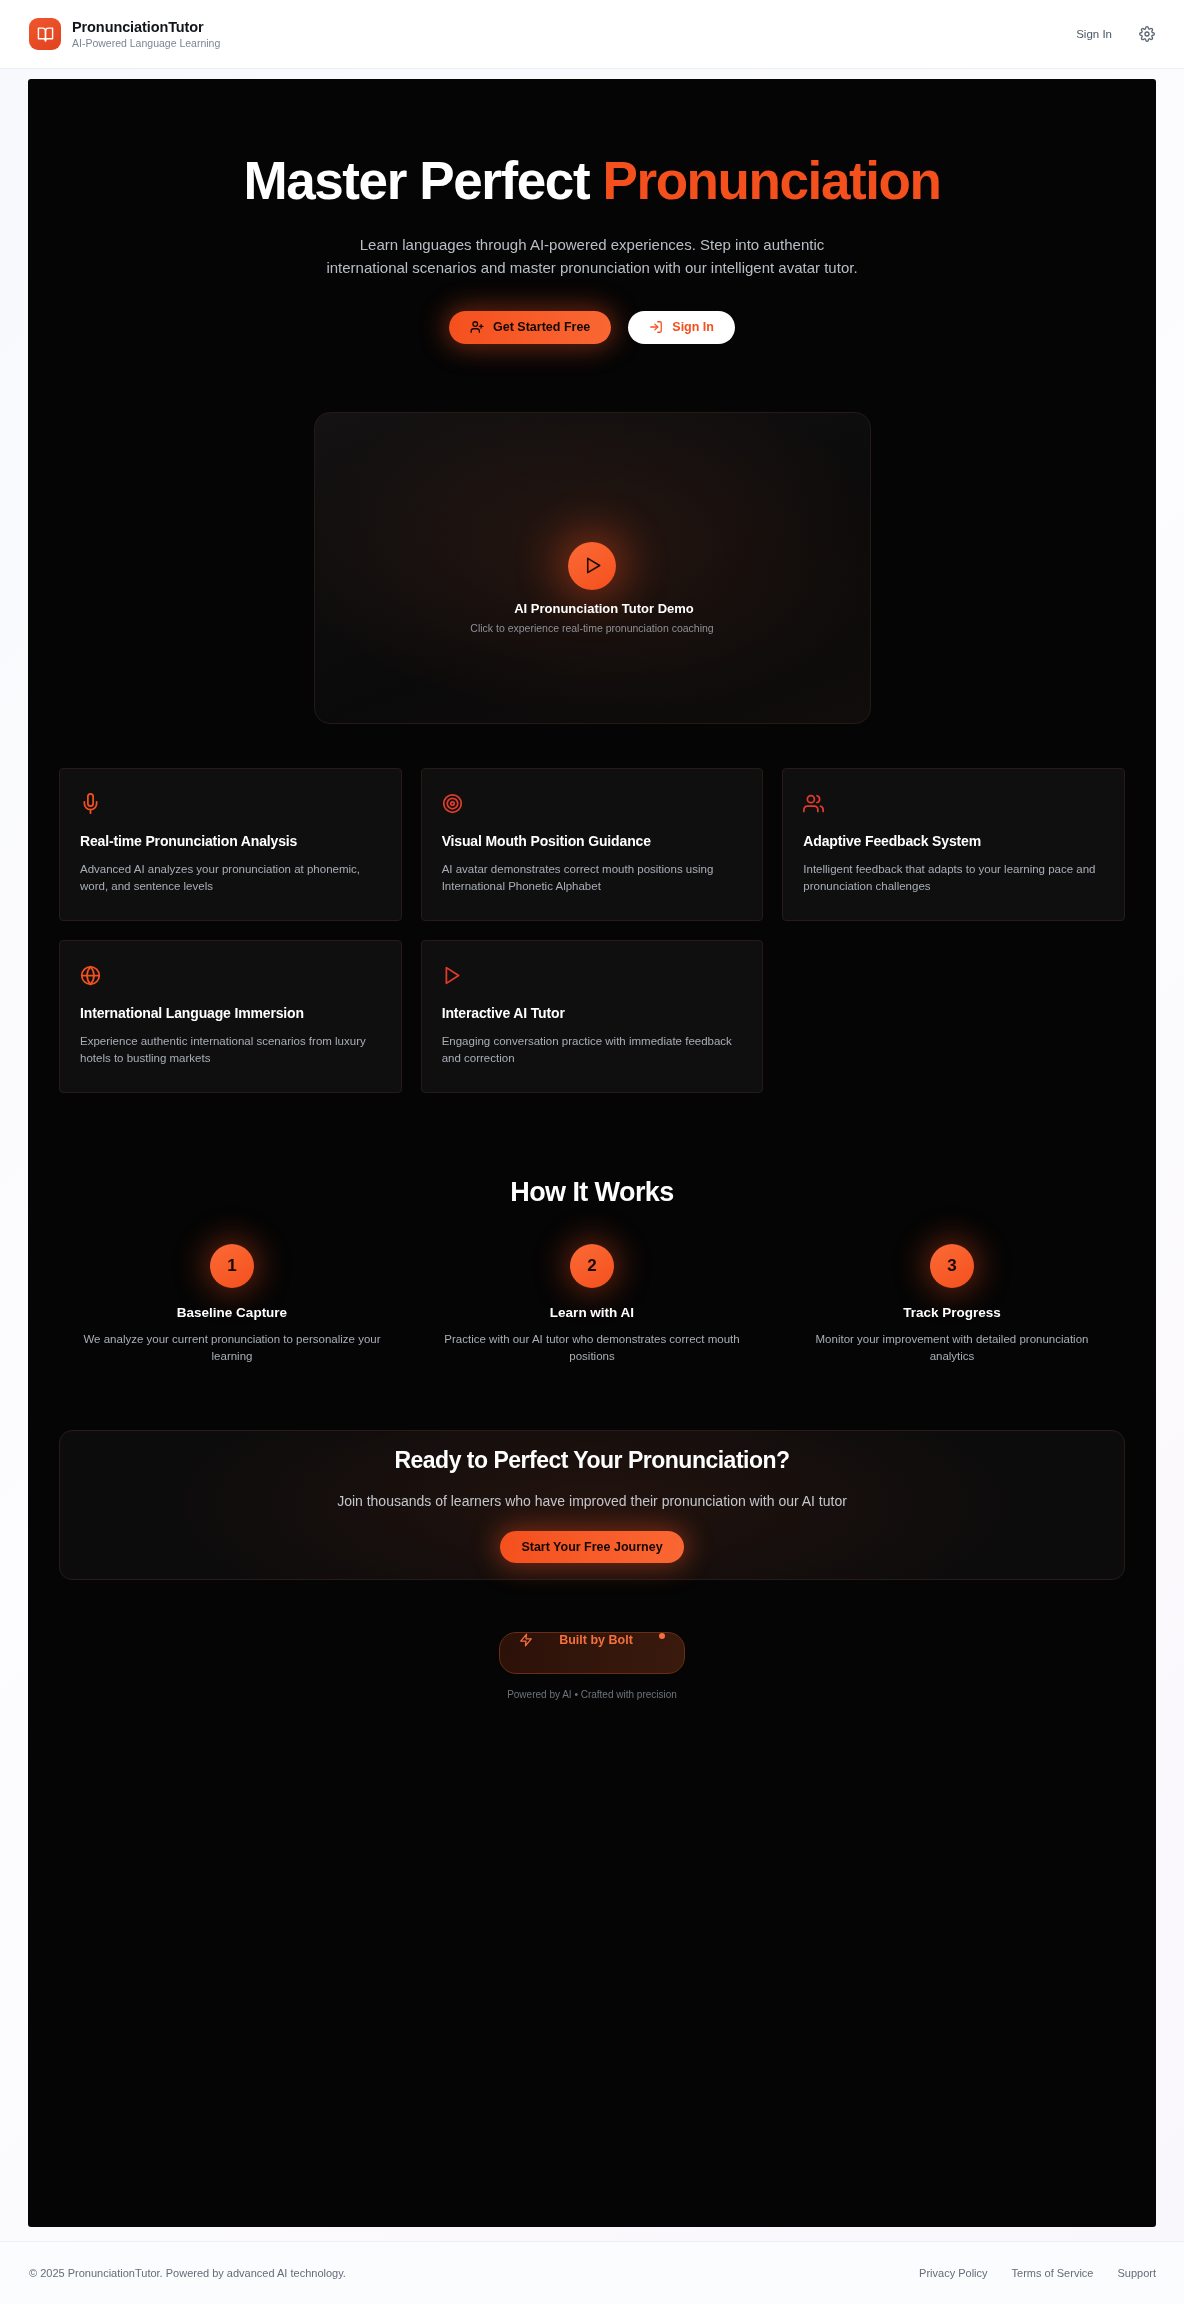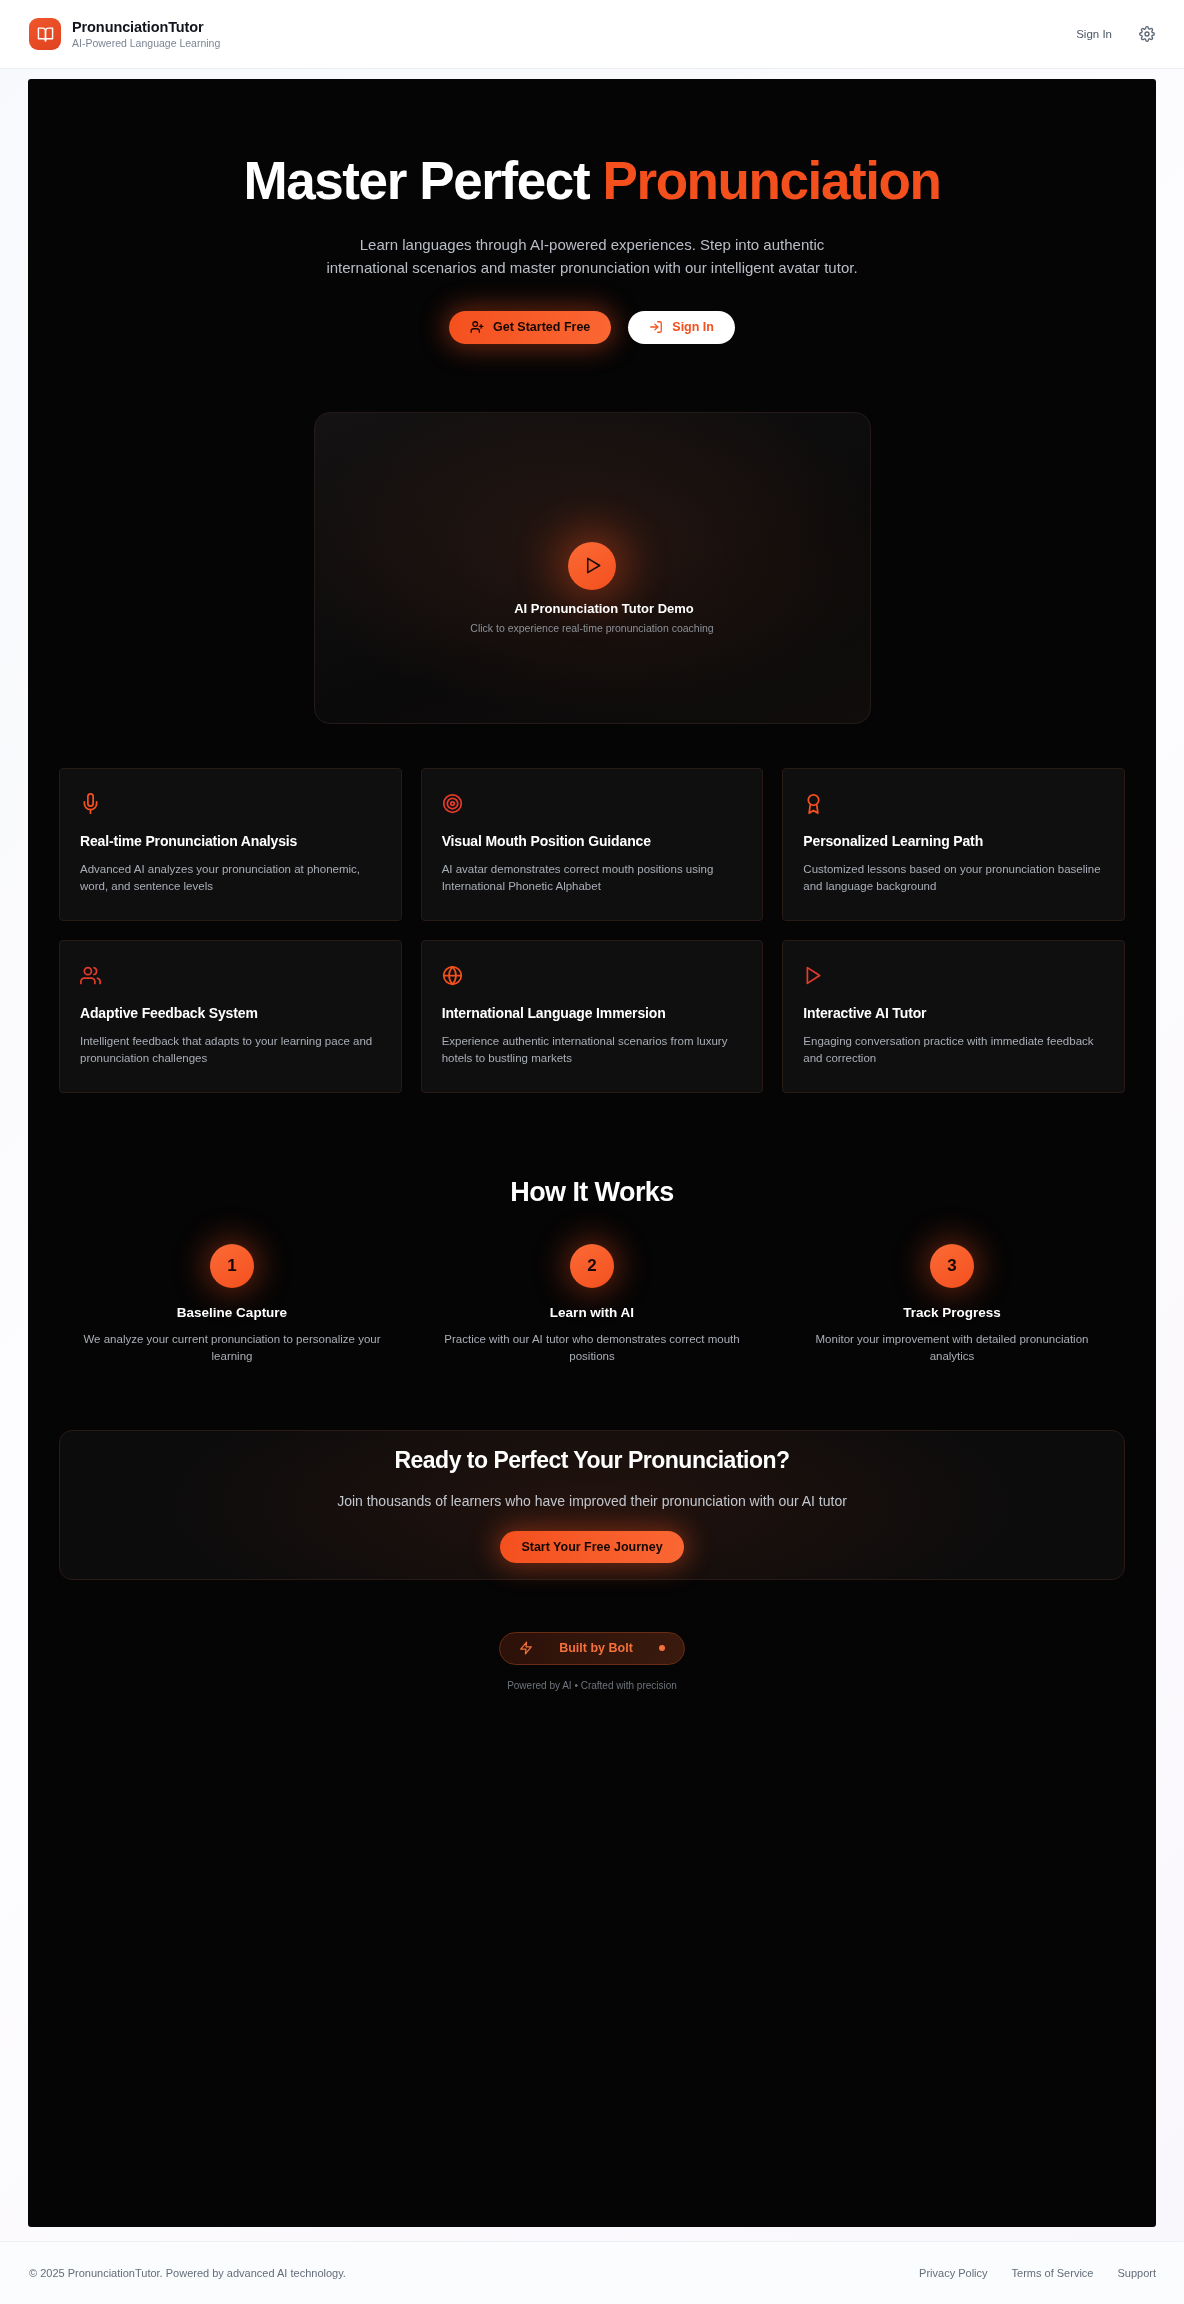--- a/index.html
+++ b/index.html
@@ -157,22 +157,22 @@
   }
   .cta-banner h2{
     font-size:23px; font-weight:bold; color:#ffffff; letter-spacing:-0.5px;
   }
   .cta-banner p{ margin-top:19px; font-size:14px; color:#c3c7ce; }
   .cta-banner .btn{ margin-top:22px; height:32px; font-size:12.5px; }
 
   
   .bolt-wrap{ margin-top:52px; text-align:center; }
   .bolt-badge{
-    display:inline-flex; align-items:center; gap:26px;
-    height:33px; padding:0 19px; border-radius:17px;
+    display:inline-flex; align-items:flex-start; gap:26px;
+    height:42px; padding:0 19px; border-radius:17px;
     background:linear-gradient(100deg,#2c1109 0%,#3a1a0d 100%);
     border:1px solid #6a2c14;
     color:#f4703c; font-size:12.5px; font-weight:bold;
     cursor:pointer;
   }
   .bolt-dot{ width:6px; height:6px; border-radius:50%; background:#f4703c; display:inline-block; }
   .bolt-sub{ margin-top:15px; font-size:10px; color:#6e747c; }
 
   
   .footer{
@@ -277,30 +277,20 @@
         <svg width="21" height="21" viewBox="0 0 24 24" fill="none" stroke="#e23b2a" stroke-width="2" stroke-linecap="round" stroke-linejoin="round">
           <circle cx="12" cy="12" r="10"></circle>
           <circle cx="12" cy="12" r="6"></circle>
           <circle cx="12" cy="12" r="2"></circle>
         </svg>
       </div>
       <h3>Visual Mouth Position Guidance</h3>
       <p>AI avatar demonstrates correct mouth positions using International Phonetic Alphabet</p>
     </div>
 
-    <div class="fcard">
-      <div class="ficon">
-        <svg width="21" height="21" viewBox="0 0 24 24" fill="none" stroke="#f4501e" stroke-width="2" stroke-linecap="round" stroke-linejoin="round">
-          <circle cx="12" cy="8" r="6"></circle>
-          <polyline points="8.21 13.89 7 23 12 20 17 23 15.79 13.88"></polyline>
-        </svg>
-      </div>
-      <h3>Personalized Learning Path</h3>
-      <p>Customized lessons based on your pronunciation baseline and language background</p>
-    </div>
 
     <div class="fcard">
       <div class="ficon">
         <svg width="21" height="21" viewBox="0 0 24 24" fill="none" stroke="#e23b2a" stroke-width="2" stroke-linecap="round" stroke-linejoin="round">
           <path d="M17 21v-2a4 4 0 0 0-4-4H5a4 4 0 0 0-4 4v2"></path>
           <circle cx="9" cy="7" r="4"></circle>
           <path d="M23 21v-2a4 4 0 0 0-3-3.87"></path>
           <path d="M16 3.13a4 4 0 0 1 0 7.75"></path>
         </svg>
       </div>

